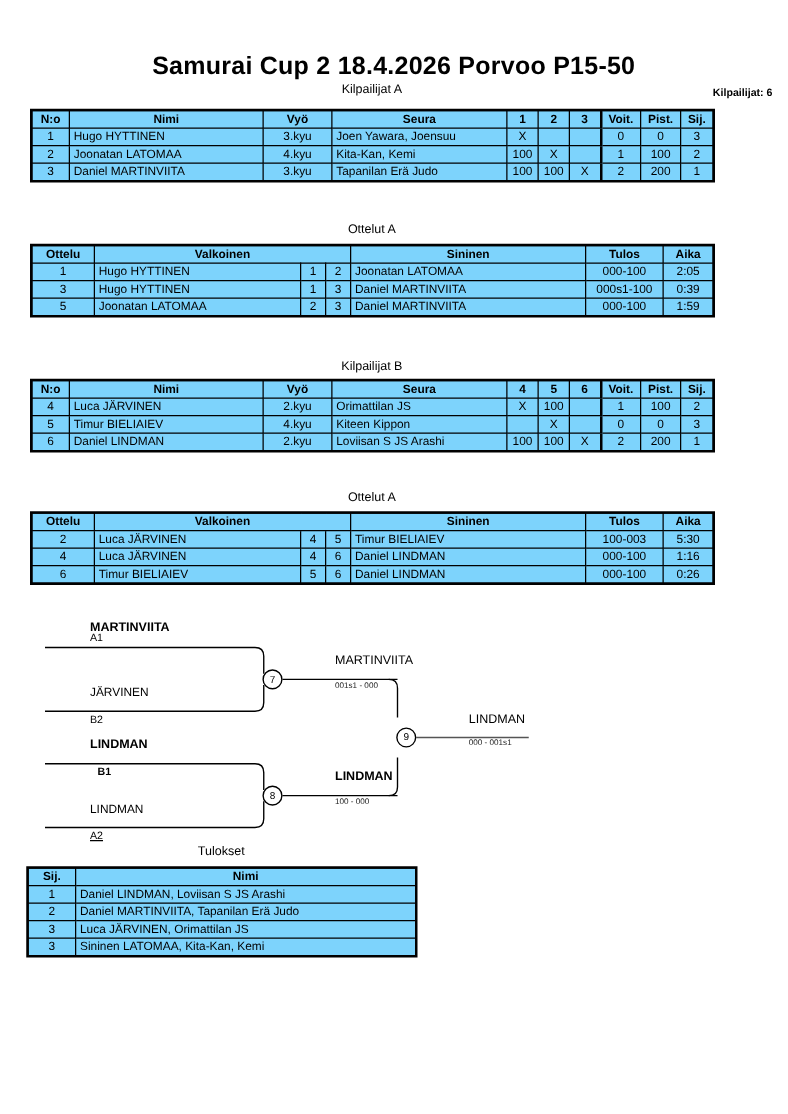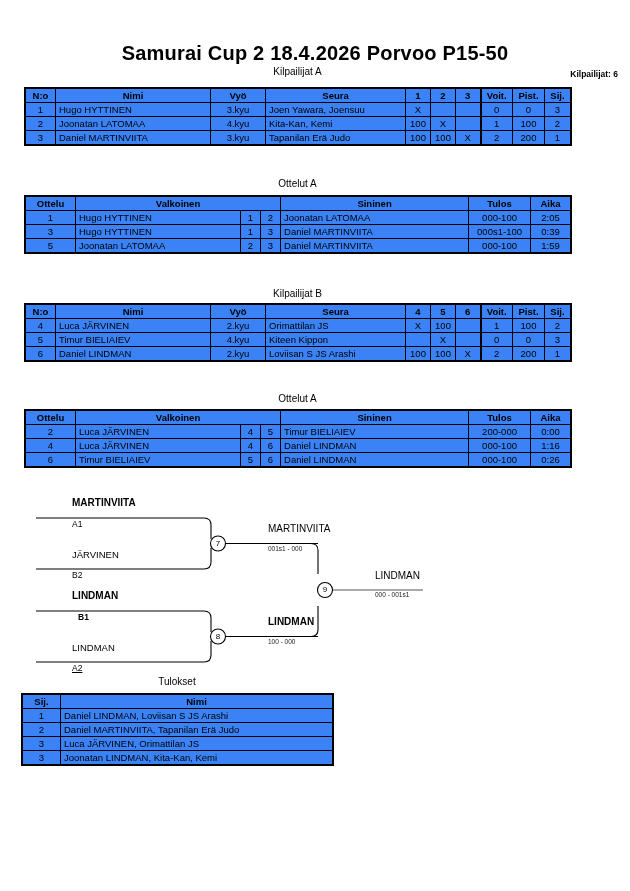--- a/index.html
+++ b/index.html
@@ -40,21 +40,21 @@
     text-align: center;
     font-size: 10px;
     font-weight: normal;
   }
 
   
   table.grid {
     position: absolute;
     border-collapse: collapse;
     font-size: 9.5px;
-    background: #3b82f6;
+    background: #7dd3fc;
     table-layout: fixed;
   }
   table.grid td, table.grid th {
     border: 1px solid #000;
     padding: 1px 3px;
     height: 14px;
     box-sizing: border-box;
     overflow: hidden;
     white-space: nowrap;
     font-weight: normal;
@@ -316,22 +316,22 @@
       <th class="c">Aika</th>
     </tr>
   </thead>
   <tbody>
     <tr>
       <td class="c">2</td>
       <td class="l b">Luca JÄRVINEN</td>
       <td class="c">4</td>
       <td class="c">5</td>
       <td class="l">Timur BIELIAIEV</td>
-      <td class="c">200-000</td>
-      <td class="c">0:00</td>
+      <td class="c">100-003</td>
+      <td class="c">5:30</td>
     </tr>
     <tr>
       <td class="c">4</td>
       <td class="l">Luca JÄRVINEN</td>
       <td class="c">4</td>
       <td class="c">6</td>
       <td class="l b">Daniel LINDMAN</td>
       <td class="c">000-100</td>
       <td class="c">1:16</td>
     </tr>
@@ -366,21 +366,21 @@
       <path d="M 333 98 L 423 98" stroke="#555"></path>
     </g>
     <g fill="#fff" stroke="#000" stroke-width="1.1">
       <circle cx="218" cy="51.5" r="7.5"></circle>
       <circle cx="218" cy="144.5" r="7.5"></circle>
       <circle cx="325" cy="98" r="7.5"></circle>
     </g>
   </svg>
 
   <div class="bk-label bk-name-bold" style="left:36px; top:5px;">MARTINVIITA</div>
-  <div class="bk-label bk-seed" style="left:36px; top:27px;">A1</div>
+  <div class="bk-label bk-seed" style="left:36px; top:13px;">A1</div>
   <div class="bk-label" style="left:36px; top:57px;">JÄRVINEN</div>
   <div class="bk-label bk-seed" style="left:36px; top:78px;">B2</div>
   <div class="bk-num" style="left:211px; top:44.5px;">7</div>
   <div class="bk-label bk-win" style="left:232px; top:31px;">MARTINVIITA</div>
   <div class="bk-label bk-score" style="left:232px; top:53px;">001s1 - 000</div>
 
   <div class="bk-label bk-name-bold" style="left:36px; top:98px;">LINDMAN</div>
   <div class="bk-label bk-seed" style="left:42px; top:120px;font-weight:bold;">B1</div>
   <div class="bk-label" style="left:36px; top:150px;">LINDMAN</div>
   <div class="bk-label bk-seed" style="left:36px; top:171px;text-decoration:underline;">A2</div>
@@ -414,16 +414,16 @@
     <tr>
       <td class="c">2</td>
       <td class="l">Daniel MARTINVIITA, Tapanilan Erä Judo</td>
     </tr>
     <tr>
       <td class="c">3</td>
       <td class="l">Luca JÄRVINEN, Orimattilan JS</td>
     </tr>
     <tr>
       <td class="c">3</td>
-      <td class="l">Joonatan LINDMAN, Kita-Kan, Kemi</td>
+      <td class="l">Sininen LATOMAA, Kita-Kan, Kemi</td>
     </tr>
   </tbody>
 </table>
 
 </body></html>

